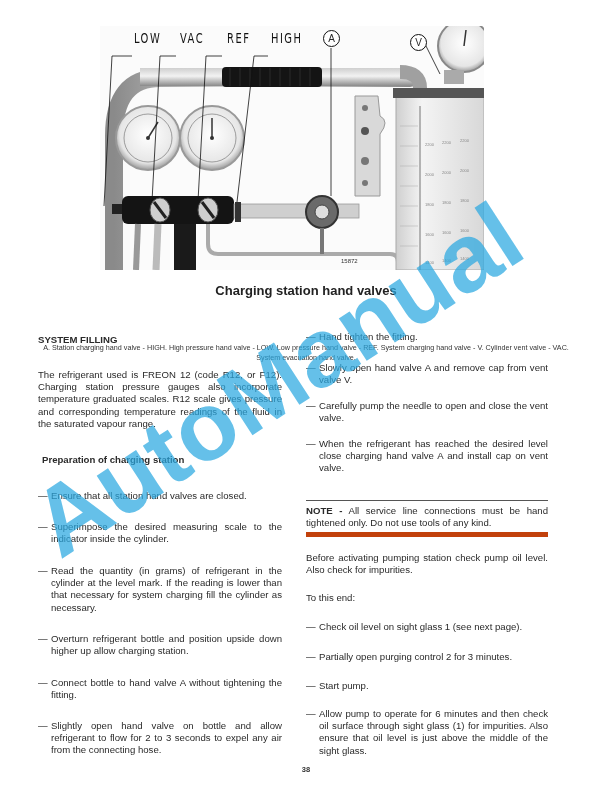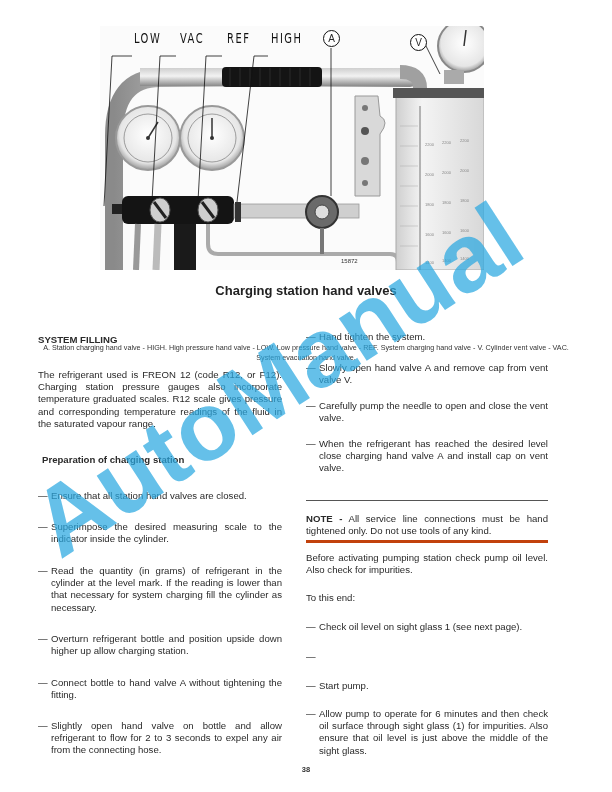--- a/index.html
+++ b/index.html
@@ -11,21 +11,21 @@
     .callout { position: absolute; font-family: "DejaVu Sans Condensed", "DejaVu Sans", sans-serif; font-size: 11px; letter-spacing: 1.5px; color: #111; transform: scaleY(1.3); transform-origin: top left; }
     .caption-title { position: absolute; left: 0; width: 612px; top: 283px; text-align: center; font-size: 13px; font-weight: bold; color: #222; }
     .caption-body { position: absolute; left: 40px; width: 532px; top: 295px; text-align: center; font-size: 7.2px; line-height: 10px; color: #333; margin-top: 48px; }
     .col { position: absolute; font-size: 9.6px; line-height: 12.2px; color: #2a2a2a; }
     .col-left { left: 38px; width: 244px; }
     .col-right { left: 306px; width: 242px; }
     .h1 { position: absolute; font-weight: bold; font-size: 9.6px; }
     .p { position: absolute; text-align: justify; }
     .item { position: absolute; padding-left: 13px; text-align: justify; text-align-last: left; }
     .item .dash { position: absolute; left: 0; top: 0; }
-    .note { position: absolute; border-top: 1px solid #555; border-bottom: 3px solid #c2410c; padding: 12px 0 3px 0; text-align: justify; }
+    .note { position: absolute; border-top: 1px solid #555; border-bottom: 5px solid #c2410c; padding: 4px 0 3px 0; text-align: justify; }
     .note b { font-weight: bold; }
     .page-num { position: absolute; left: 0; width: 612px; top: 765px; text-align: center; font-size: 7.5px; font-weight: bold; color: #333; }
     .watermark { position: absolute; left: 0; top: 0; width: 612px; height: 792px; pointer-events: none; }
   </style>
 </head>
 <body>
 
 <div class="figure">
   <svg width="384" height="244" viewBox="0 0 384 244" xmlns="http://www.w3.org/2000/svg">
     <defs>
@@ -188,21 +188,21 @@
   </div>
   <div class="item" style="top:720px; left:0; width:231px;">
     <span class="dash">—</span>
     <span>Slightly open hand valve on bottle and allow refrigerant to flow for 2 to 3 seconds to expel any air from the connecting hose.</span>
   </div>
 </div>
 
 <div class="col col-right">
   <div class="item" style="top:331px; left:0; width:229px;">
     <span class="dash">—</span>
-    <span>Hand tighten the system.</span>
+    <span>Hand tighten the fitting.</span>
   </div>
   <div class="item" style="top:362px; left:0; width:229px;">
     <span class="dash">—</span>
     <span>Slowly open hand valve A and remove cap from vent valve V.</span>
   </div>
   <div class="item" style="top:400px; left:0; width:229px;">
     <span class="dash">—</span>
     <span>Carefully pump the needle to open and close the vent valve.</span>
   </div>
   <div class="item" style="top:438px; left:0; width:229px;">
@@ -217,20 +217,21 @@
 
   <div class="p" style="top:552px; left:0; width:242px;">Before activating pumping station check pump oil level. Also check for impurities.</div>
   <div class="p" style="top:592px; left:0; width:242px;">To this end:</div>
 
   <div class="item" style="top:621px; left:0; width:229px;">
     <span class="dash">—</span>
     <span>Check oil level on sight glass 1 (see next page).</span>
   </div>
   <div class="item" style="top:651px; left:0; width:229px;">
     <span class="dash">—</span>
+    <span>Partially open purging control 2 for 3 minutes.</span>
   </div>
   <div class="item" style="top:680px; left:0; width:229px;">
     <span class="dash">—</span>
     <span>Start pump.</span>
   </div>
   <div class="item" style="top:708px; left:0; width:229px;">
     <span class="dash">—</span>
     <span>Allow pump to operate for 6 minutes and then check oil surface through sight glass (1) for impurities. Also ensure that oil level is just above the middle of the sight glass.</span>
   </div>
 </div>

